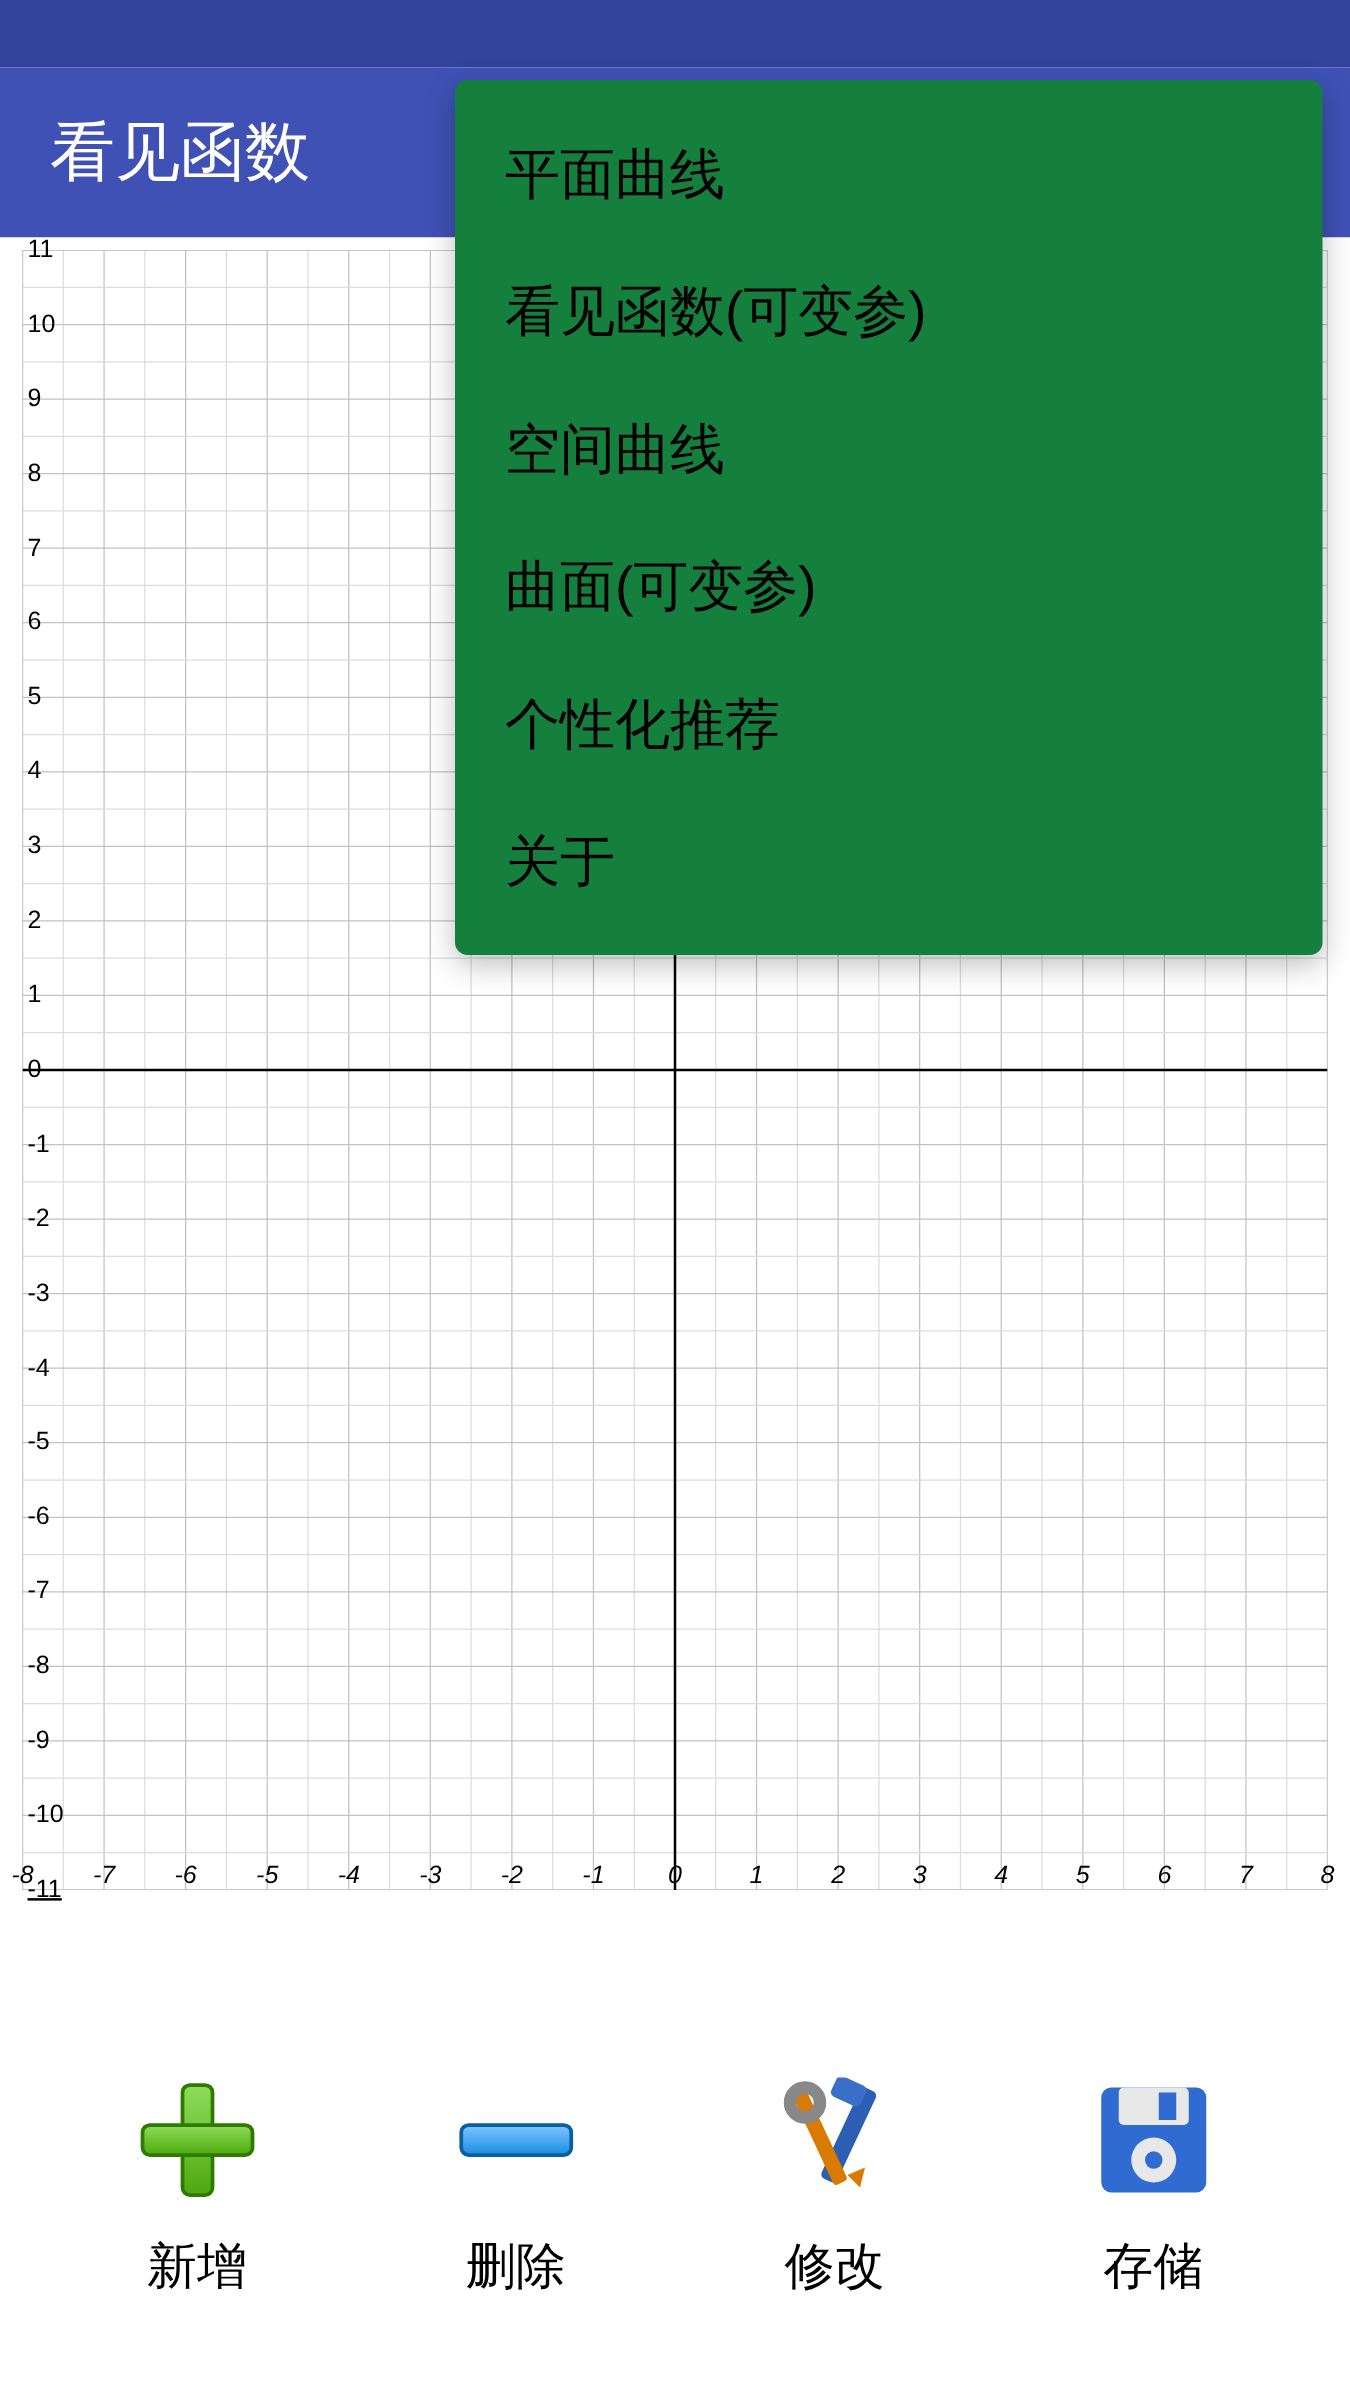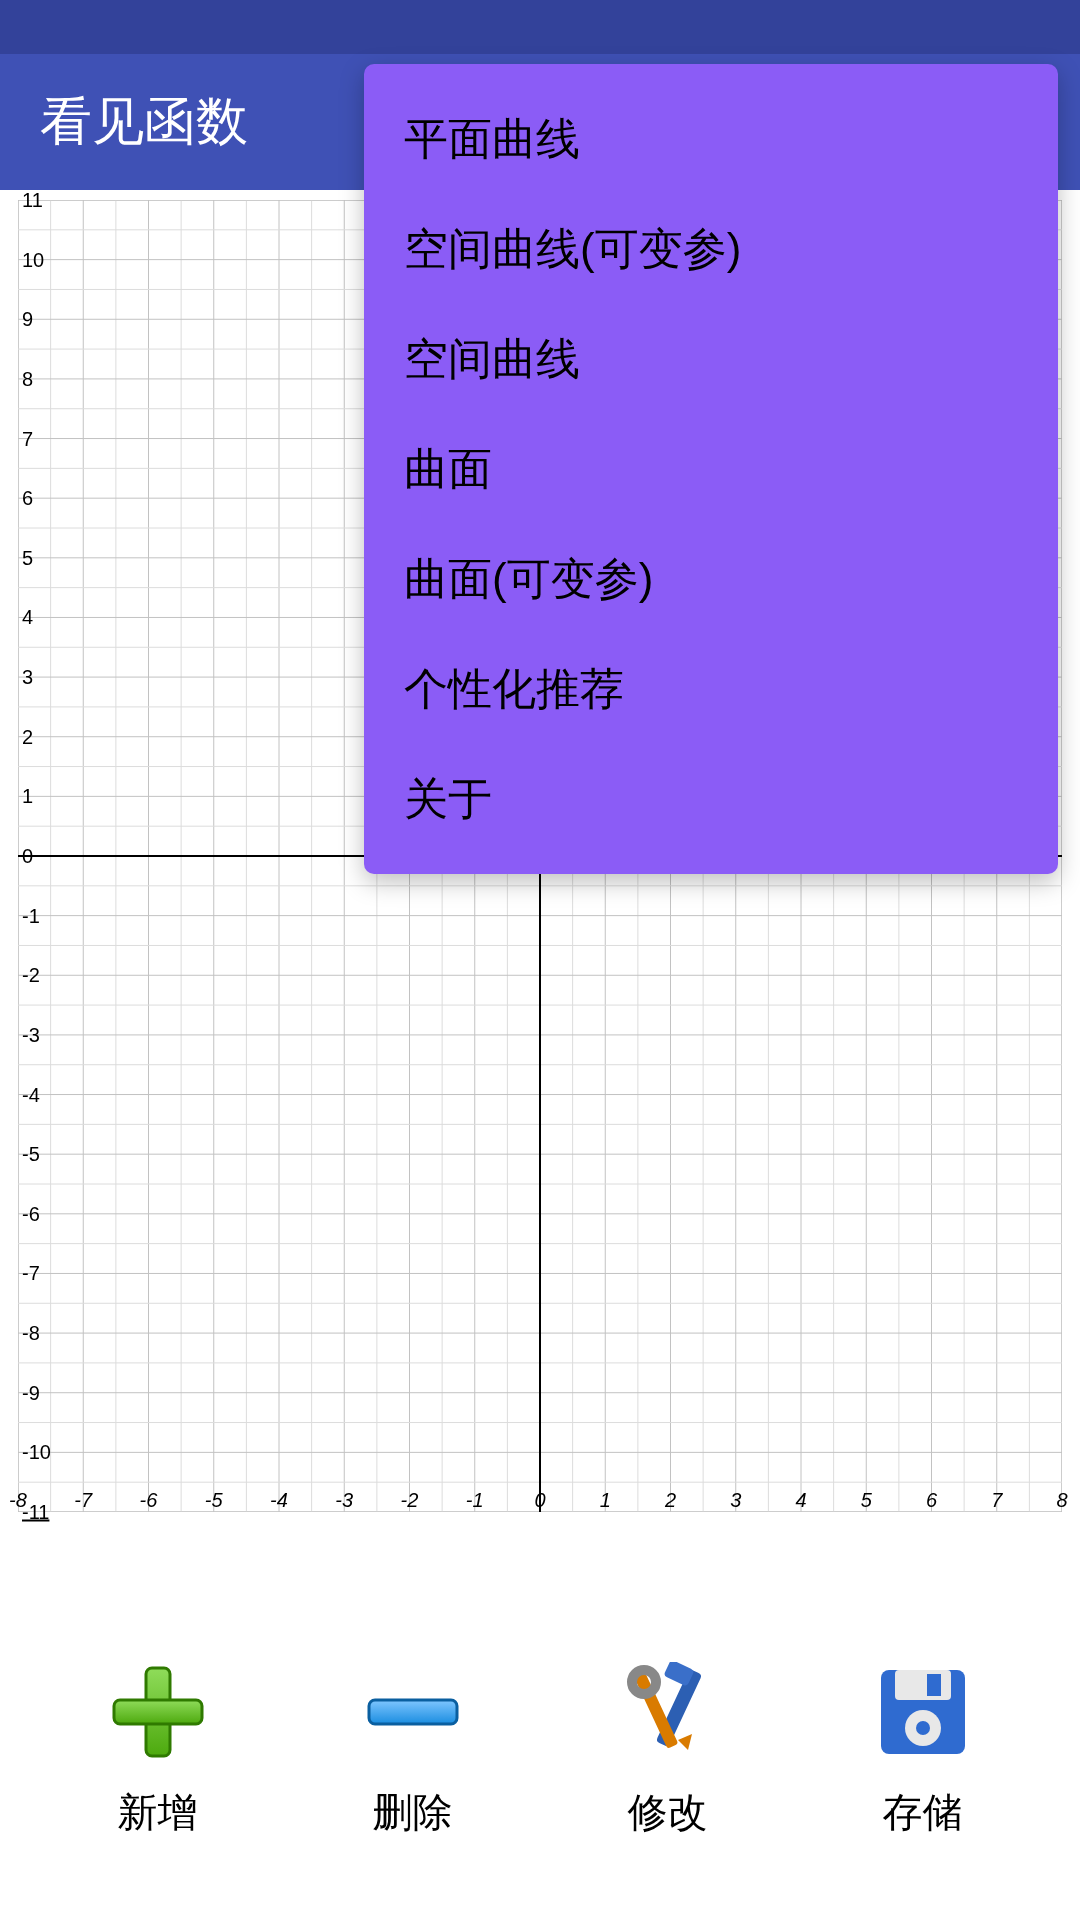--- a/index.html
+++ b/index.html
@@ -78,21 +78,21 @@
     align-items: center;
     justify-content: center;
   }
 
   
   .menu {
     position: absolute;
     top: 64px;
     right: 22px;
     width: 694px;
-    background: #8b5cf6;
+    background: #15803d;
     border-radius: 10px;
     box-shadow: 0 8px 24px rgba(0,0,0,0.25);
     padding: 20px 0;
     z-index: 100;
   }
   .menu-item {
     height: 110px;
     display: flex;
     align-items: center;
     padding: 0 40px;
@@ -459,29 +459,26 @@
     </span>
     <span class="label">存储</span>
   </div>
 </div>
 
 <div class="menu">
   <div class="menu-item">
       <span>平面曲线</span>
     </div>
   <div class="menu-item">
-      <span>空间曲线(可变参)</span>
+      <span>看见函数(可变参)</span>
     </div>
   <div class="menu-item">
       <span>空间曲线</span>
     </div>
   <div class="menu-item">
-      <span>曲面</span>
-    </div>
-  <div class="menu-item">
       <span>曲面(可变参)</span>
     </div>
   <div class="menu-item">
       <span>个性化推荐</span>
     </div>
   <div class="menu-item">
       <span>关于</span>
     </div>
 </div>
 

